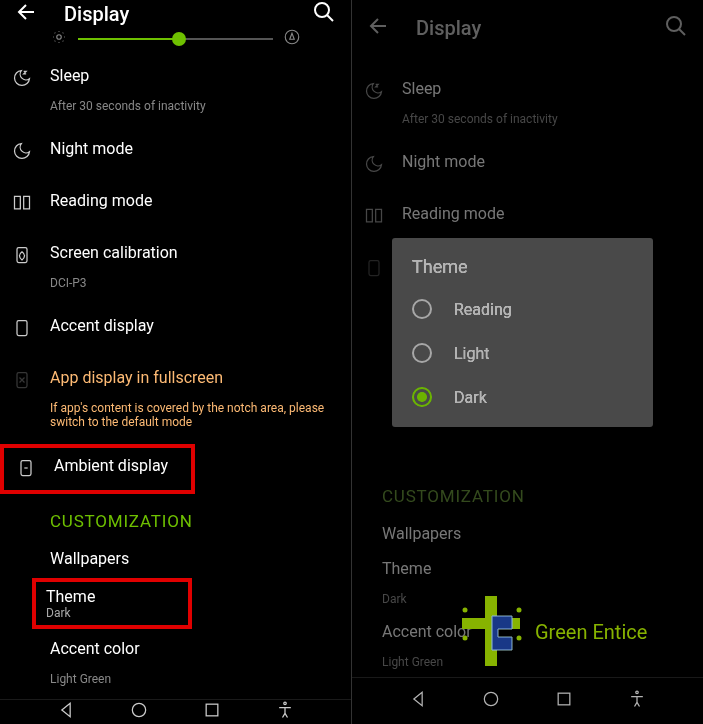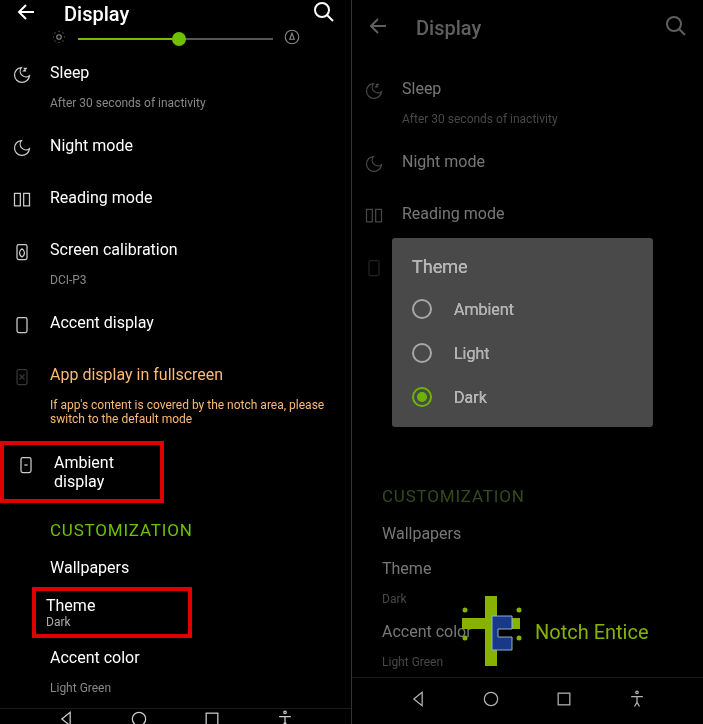--- a/index.html
+++ b/index.html
@@ -138,21 +138,21 @@
       text-transform: uppercase;
     }
     .panel-right .section-header {
       color: #4a6a2a;
     }
     .highlight-red {
       border: 4px solid #e00000;
       margin: 2px 0;
     }
     .highlight-ambient {
-      width: 164px;
+      width: 195px;
       margin-left: 0;
     }
     .highlight-theme {
       width: 160px;
       margin-left: 32px;
       padding: 5px 10px;
     }
     .highlight-theme .label {
       font-size: 16px;
     }
@@ -529,21 +529,21 @@
     <span><svg viewBox="0 0 24 24" fill="none" stroke="#fff" stroke-width="1.5">
           <circle cx="12" cy="4" r="1.5"></circle>
           <path d="M5 9h14M12 9v7M9 21l3-5 3 5"></path>
         </svg></span>
   </div>
 
   <div class="dialog">
     <div class="dialog-title">Theme</div>
     <div class="dialog-option">
       <span class="radio"></span>
-      <span class="opt-label">Ambient</span>
+      <span class="opt-label">Reading</span>
     </div>
     <div class="dialog-option">
       <span class="radio"></span>
       <span class="opt-label">Light</span>
     </div>
     <div class="dialog-option">
       <span class="radio selected"></span>
       <span class="opt-label">Dark</span>
     </div>
   </div>
@@ -551,15 +551,15 @@
   <div class="watermark">
     <svg width="70" height="75" viewBox="0 0 70 75">
       <rect x="28" y="2" width="12" height="70" fill="#8ab800"></rect>
       <rect x="5" y="24" width="58" height="11" fill="#8ab800"></rect>
       <circle cx="62" cy="16" r="2.5" fill="#8ab800"></circle>
       <circle cx="62" cy="44" r="2.5" fill="#8ab800"></circle>
       <circle cx="8" cy="16" r="2.5" fill="#8ab800"></circle>
       <circle cx="8" cy="44" r="2.5" fill="#8ab800"></circle>
       <path d="M35 22 h20 v13 h-14 v8 h14 v13 h-20 z" fill="#1a3a8a" stroke="#8fb8ff" stroke-width="1"></path>
     </svg>
-    <span style="color:#8ab800;font-size:20px;margin-left:8px">Notch Entice</span>
+    <span style="color:#8ab800;font-size:20px;margin-left:8px">Green Entice</span>
   </div>
 </div>
 
 </body></html>

